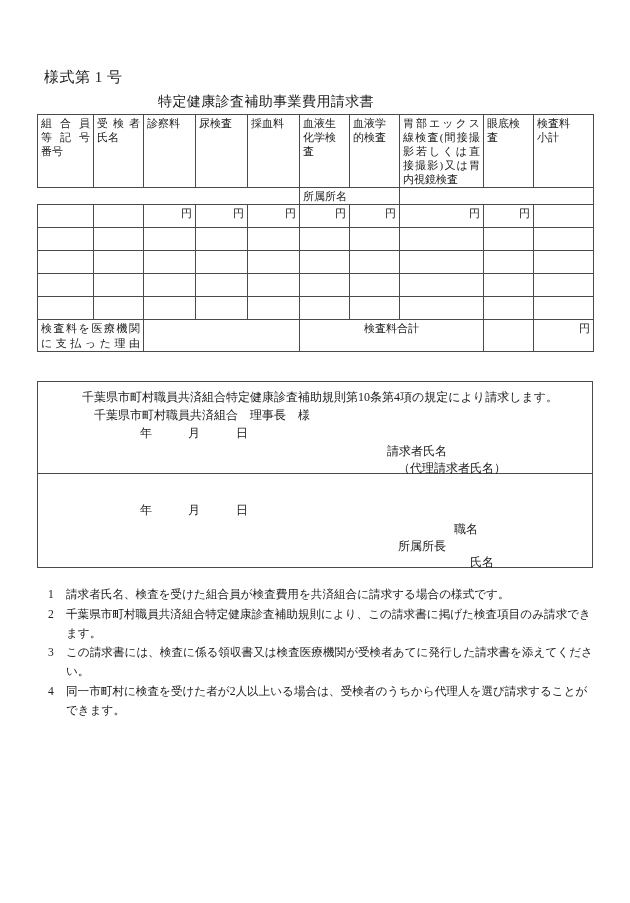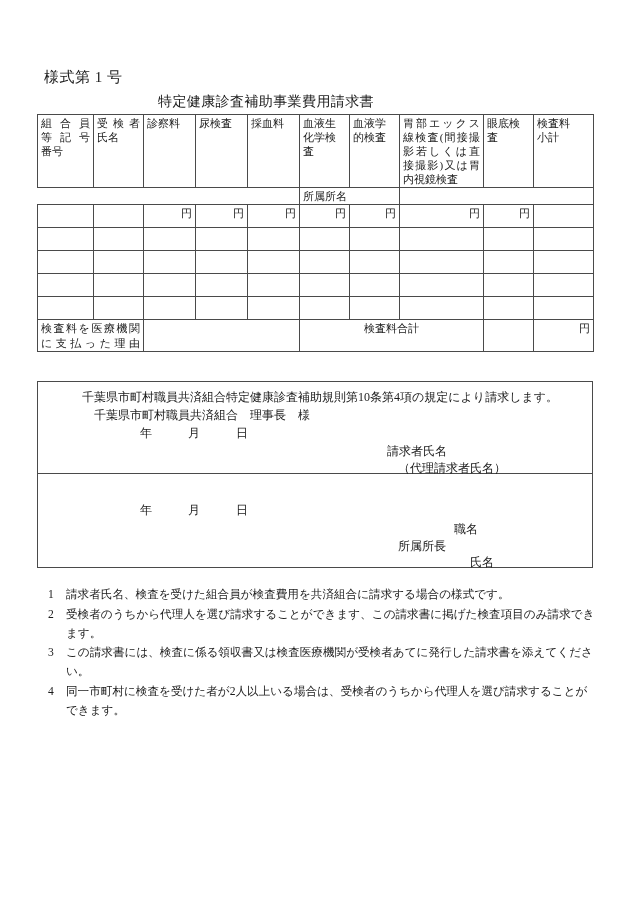--- a/index.html
+++ b/index.html
@@ -285,21 +285,21 @@
     <div class="ln" style="left:412px; top:79px;">氏名</div>
   </div>
 
   <div class="notes">
     <div class="note">
       <div class="note-num">1</div>
       <div class="note-txt">請求者氏名、検査を受けた組合員が検査費用を共済組合に請求する場合の様式です。</div>
     </div>
     <div class="note">
       <div class="note-num">2</div>
-      <div class="note-txt">受検者のうちから代理人を選び請求することができます、この請求書に掲げた検査項目のみ請求できます。</div>
+      <div class="note-txt">千葉県市町村職員共済組合特定健康診査補助規則により、この請求書に掲げた検査項目のみ請求できます。</div>
     </div>
     <div class="note">
       <div class="note-num">3</div>
       <div class="note-txt">この請求書には、検査に係る領収書又は検査医療機関が受検者あてに発行した請求書を添えてください。</div>
     </div>
     <div class="note">
       <div class="note-num">4</div>
       <div class="note-txt">同一市町村に検査を受けた者が2人以上いる場合は、受検者のうちから代理人を選び請求することができます。</div>
     </div>
   </div>

